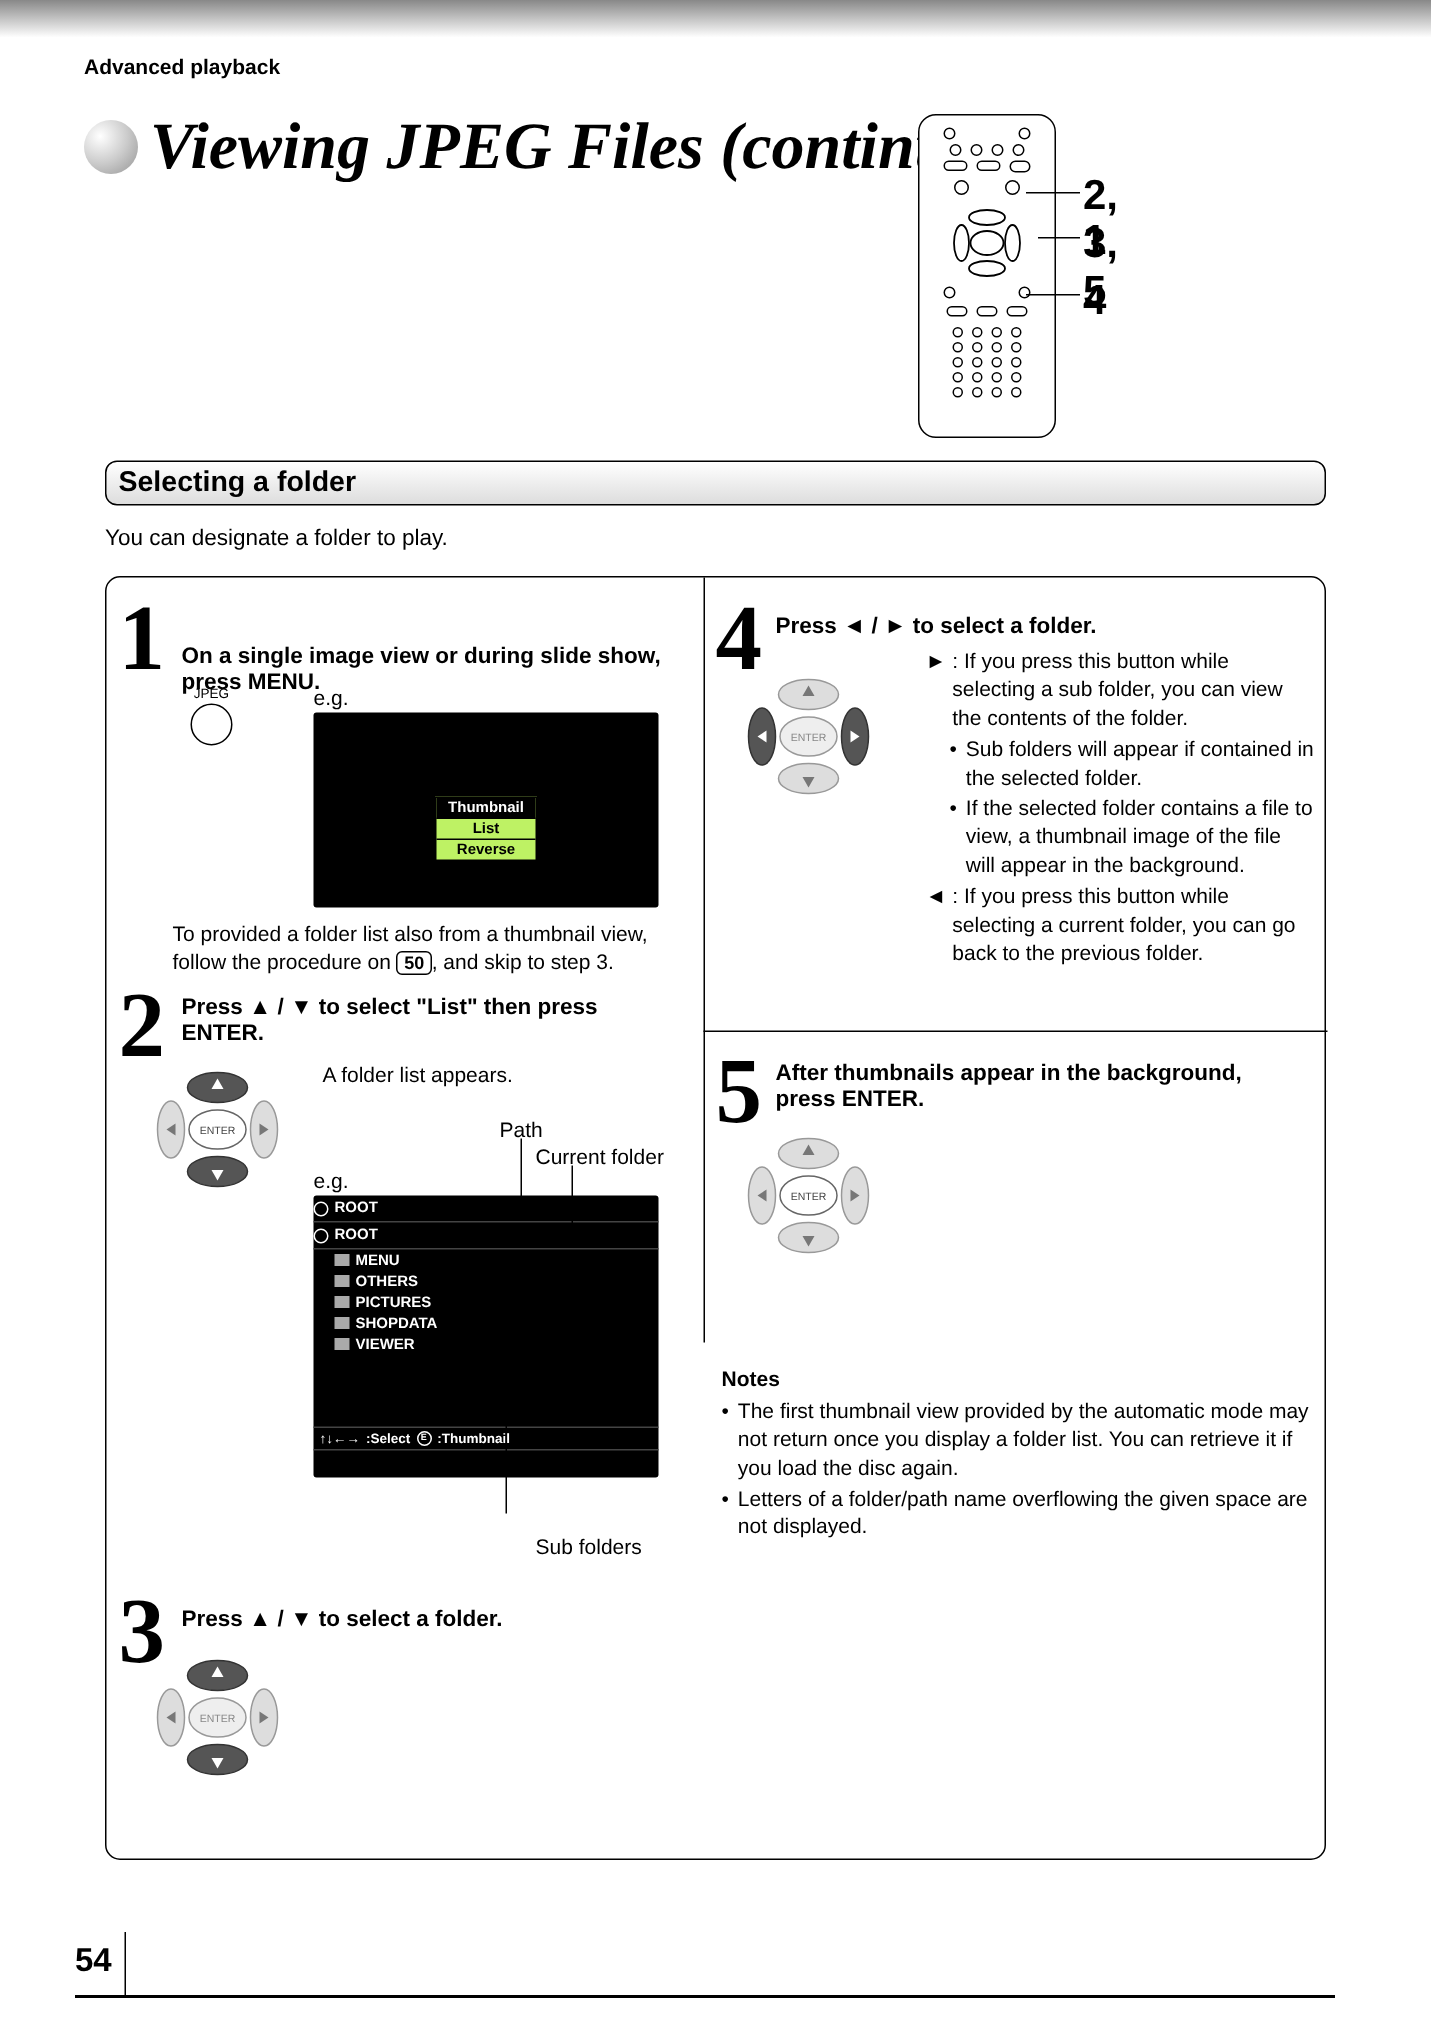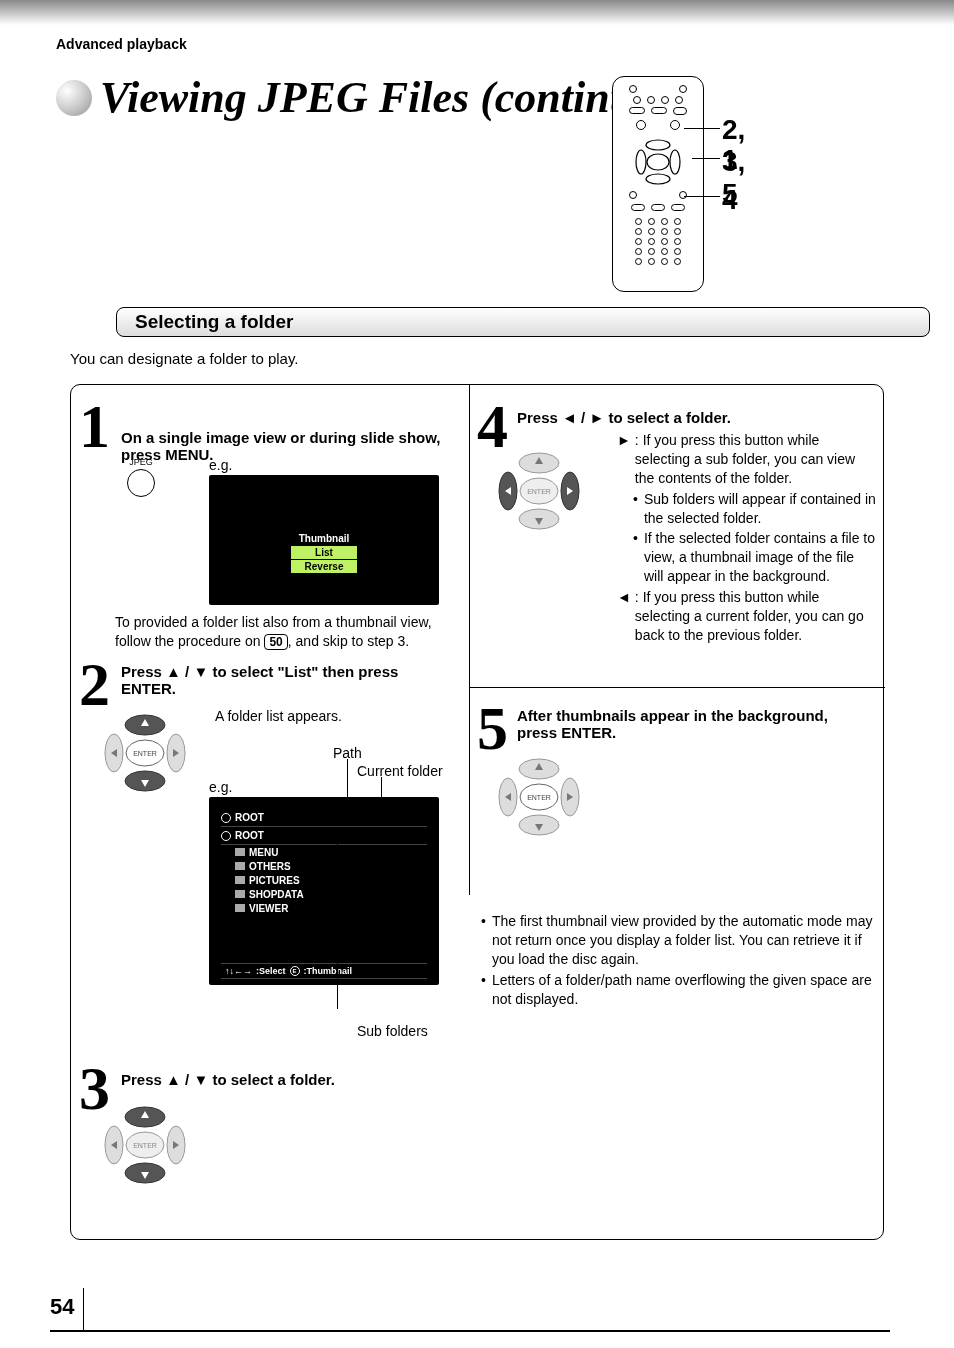--- a/index.html
+++ b/index.html
@@ -98,24 +98,23 @@
     position: absolute;
     top: 307px;
     left: 70px;
     width: 814px;
     height: 30px;
     border: 1.5px solid #000;
     border-radius: 8px;
     background: linear-gradient(to bottom, #fff, #ddd);
     display: flex;
     align-items: center;
-    padding-left: 18px;
+    padding-left: 8px;
     font-size: 19px;
     font-weight: bold;
-    margin-left: 46px;
   }
   .intro-text {
     position: absolute;
     top: 350px;
     left: 70px;
     font-size: 15px;
   }
   
   .content-box {
     position: absolute;
@@ -194,21 +193,21 @@
     font-weight: bold;
   }
   .menu-popup .row.sel { background: #000; color: #fff; }
   .menu-popup .row:last-child { border-bottom: none; }
 
   .folder-screen {
     width: 230px; height: 188px;
     font-size: 10px;
     color: #fff;
     font-weight: bold;
-    padding: 12px;
+    padding: 0;
   }
   .folder-screen .pathrow {
     display: flex;
     align-items: center;
     border-bottom: 1px solid #444;
     height: 18px;
   }
   .folder-screen .folder-item {
     margin-left: 14px;
     height: 14px;
@@ -558,20 +557,21 @@
         <polygon points="80,46 74,42 74,50" fill="#777"></polygon>
         <text x="46" y="49" text-anchor="middle" font-size="7" fill="#444">ENTER</text>
       </svg>
     </div>
 
     <div class="body-text" style="position:absolute; left:132px; top:58px; width:260px;">
     </div>
   </div>
 
   <div class="notes-block">
+    <div style="font-weight:bold;">Notes</div>
     <div style="display:flex; gap:6px; margin-top:2px;">
         <span>•</span>
         <span style="flex:1">The first thumbnail view provided by the automatic mode may not return once you display a folder list. You can retrieve it if you load the disc again.</span>
       </div>
     <div style="display:flex; gap:6px; margin-top:2px;">
         <span>•</span>
         <span style="flex:1">Letters of a folder/path name overflowing the given space are not displayed.</span>
       </div>
   </div>
 

